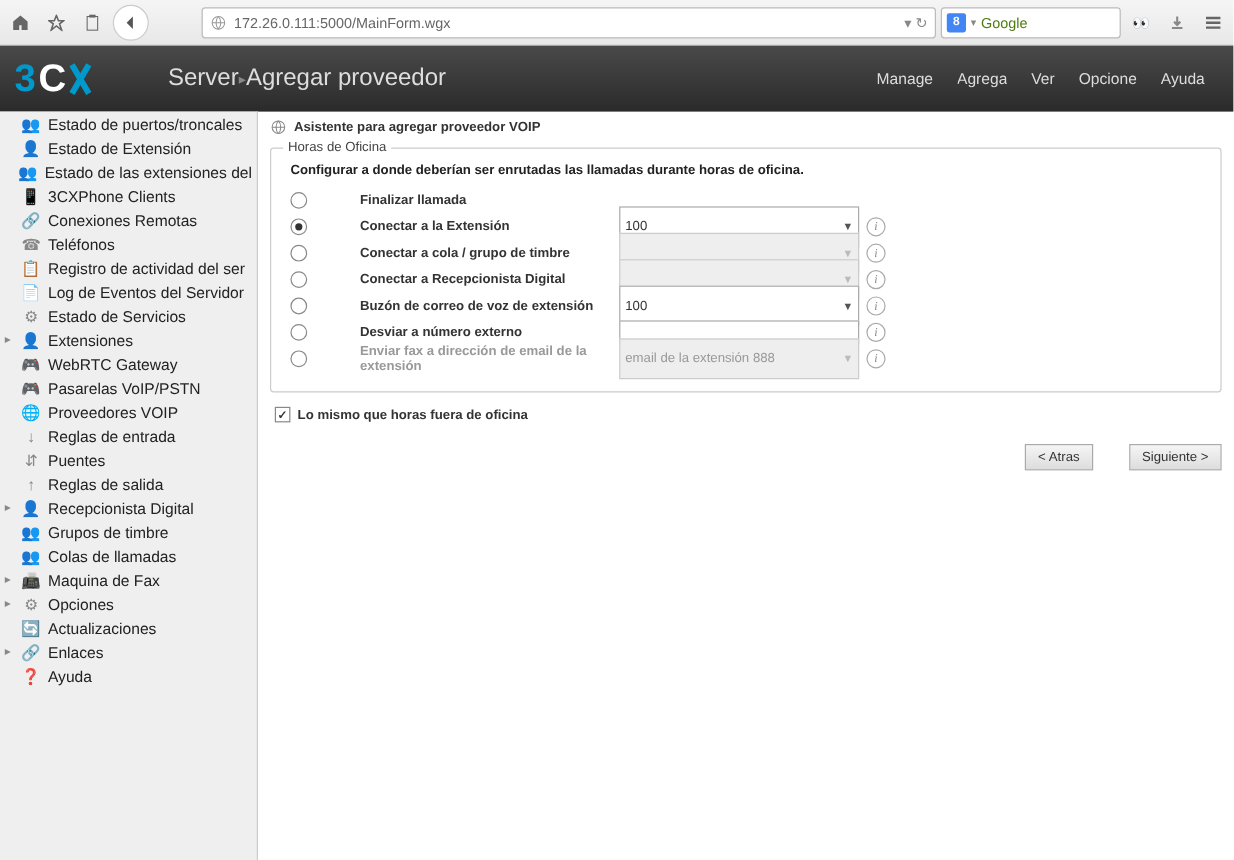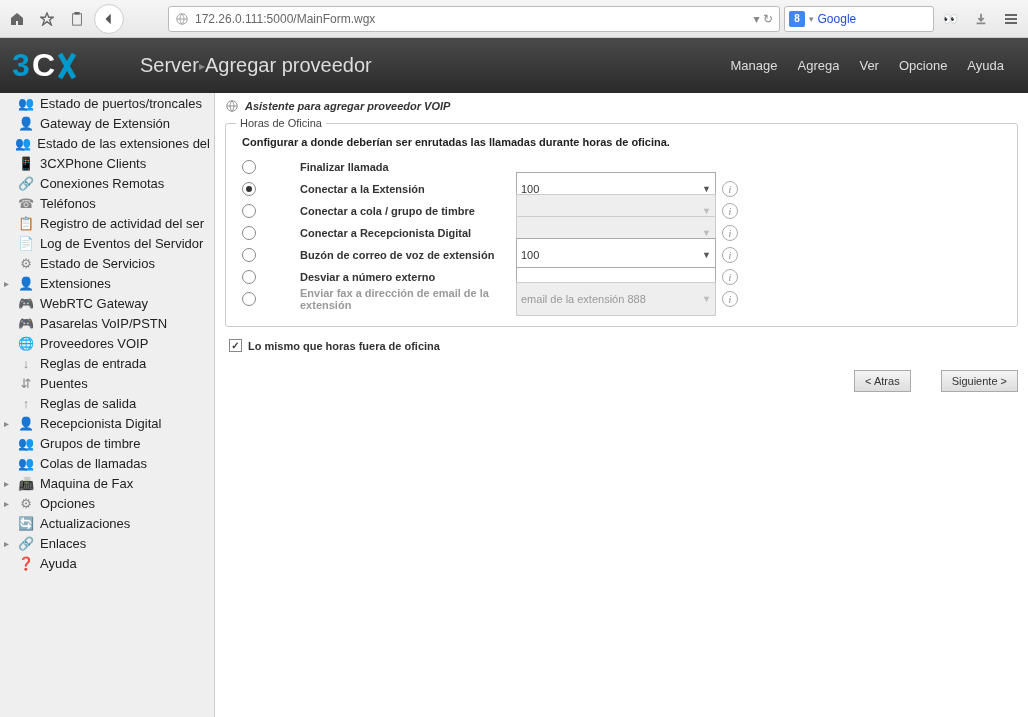--- a/index.html
+++ b/index.html
@@ -25,21 +25,21 @@
 
 
 .body-wrap { display: flex; height: calc(100vh - 93px); }
 .sidebar { width: 215px; background: #efefef; border-right: 1px solid #ccc; overflow: hidden; }
 .sidebar-item { display: flex; align-items: center; height: 20px; padding: 0 4px; color: #222; font-size: 13px; cursor: pointer; white-space: nowrap; overflow: hidden; gap: 6px; }
 .sidebar-icon { width: 16px; height: 16px; display:inline-flex; align-items:center; justify-content:center; color:#888; font-size:13px; flex-shrink:0; }
 .sidebar-expand { width: 8px; color:#888; font-size:10px; }
 
 
 .main { flex: 1; padding: 6px 10px; overflow: auto; }
-.page-title-row { display: flex; align-items: center; gap: 6px; font-size: 11px; font-weight: bold; color: #333; margin-bottom: 10px; font-style: italic; }
+.page-title-row { display: flex; align-items: center; gap: 6px; font-size: 11px; font-weight: bold; color: #333; margin-bottom: 10px; }
 .fieldset { border: 1px solid #ccc; border-radius: 3px; padding: 12px 16px 16px; position: relative; margin-bottom: 12px; }
 .fieldset-legend { position: absolute; top: -7px; left: 10px; background: #fff; padding: 0 4px; font-size: 11px; color: #444; }
 .fieldset-desc { font-size: 11px; font-weight: bold; color: #222; margin-bottom: 8px; }
 .form-row { display: flex; align-items: center; height: 22px; font-size: 11px; color: #333; }
 .form-row.disabled { color: #999; }
 .radio { width: 14px; height: 14px; border: 1px solid #888; border-radius: 50%; margin-right: 8px; display:flex; align-items:center; justify-content:center; cursor:pointer; background:#fff; }
 .radio.checked::after { content:""; width:6px; height:6px; background:#333; border-radius:50%; }
 .row-label { width: 252px; font-weight: bold; font-size: 11px; padding-left: 36px; }
 .select { width: 200px; height: 20px; border: 1px solid #aaa; background: #fff; display: flex; align-items:center; justify-content: space-between; padding: 16px 4px; font-size: 11px; cursor:pointer; }
 .select.disabled { background: #eee; color:#999; border-color:#ccc; cursor:default; }
@@ -87,21 +87,21 @@
           <circle cx="8" cy="8" r="6" fill="none" stroke="#999"></circle>
           <path stroke="#999" fill="none" d="M2 8h12M8 2c3 3 3 9 0 12M8 2c-3 3-3 9 0 12"></path>
         </svg>
     </span>
     <span class="url-text">172.26.0.111:5000/MainForm.wgx</span>
     <span style="color:#888">▾ ↻</span>
   </div>
   <div class="search-bar">
     <span class="g-icon">8</span>
     <span style="color:#888;font-size:9px">▾</span>
-    <span style="color:#1d4ed8">Google</span>
+    <span style="color:#4d7c0f">Google</span>
   </div>
   <div class="browser-btn">👀</div>
   <div class="browser-btn">
     <svg width="14" height="14" viewBox="0 0 16 16">
         <path fill="#888" d="M8 2v8m-3-3l3 3 3-3M3 13h10" stroke="#888" stroke-width="2"></path>
       </svg>
   </div>
   <div class="browser-btn">
     <svg width="16" height="16" viewBox="0 0 16 16">
         <path stroke="#666" stroke-width="2" d="M2 4h12M2 8h12M2 12h12"></path>
@@ -134,21 +134,21 @@
 <div class="body-wrap">
   <div class="sidebar" id="sidebar">
       <div class="sidebar-item">
         <span class="sidebar-expand"></span>
         <span class="sidebar-icon">👥</span>
         <span>Estado de puertos/troncales</span>
       </div>
       <div class="sidebar-item">
         <span class="sidebar-expand"></span>
         <span class="sidebar-icon">👤</span>
-        <span>Gateway de Extensión</span>
+        <span>Estado de Extensión</span>
       </div>
       <div class="sidebar-item">
         <span class="sidebar-expand"></span>
         <span class="sidebar-icon">👥</span>
         <span>Estado de las extensiones del</span>
       </div>
       <div class="sidebar-item">
         <span class="sidebar-expand"></span>
         <span class="sidebar-icon">📱</span>
         <span>3CXPhone Clients</span>

